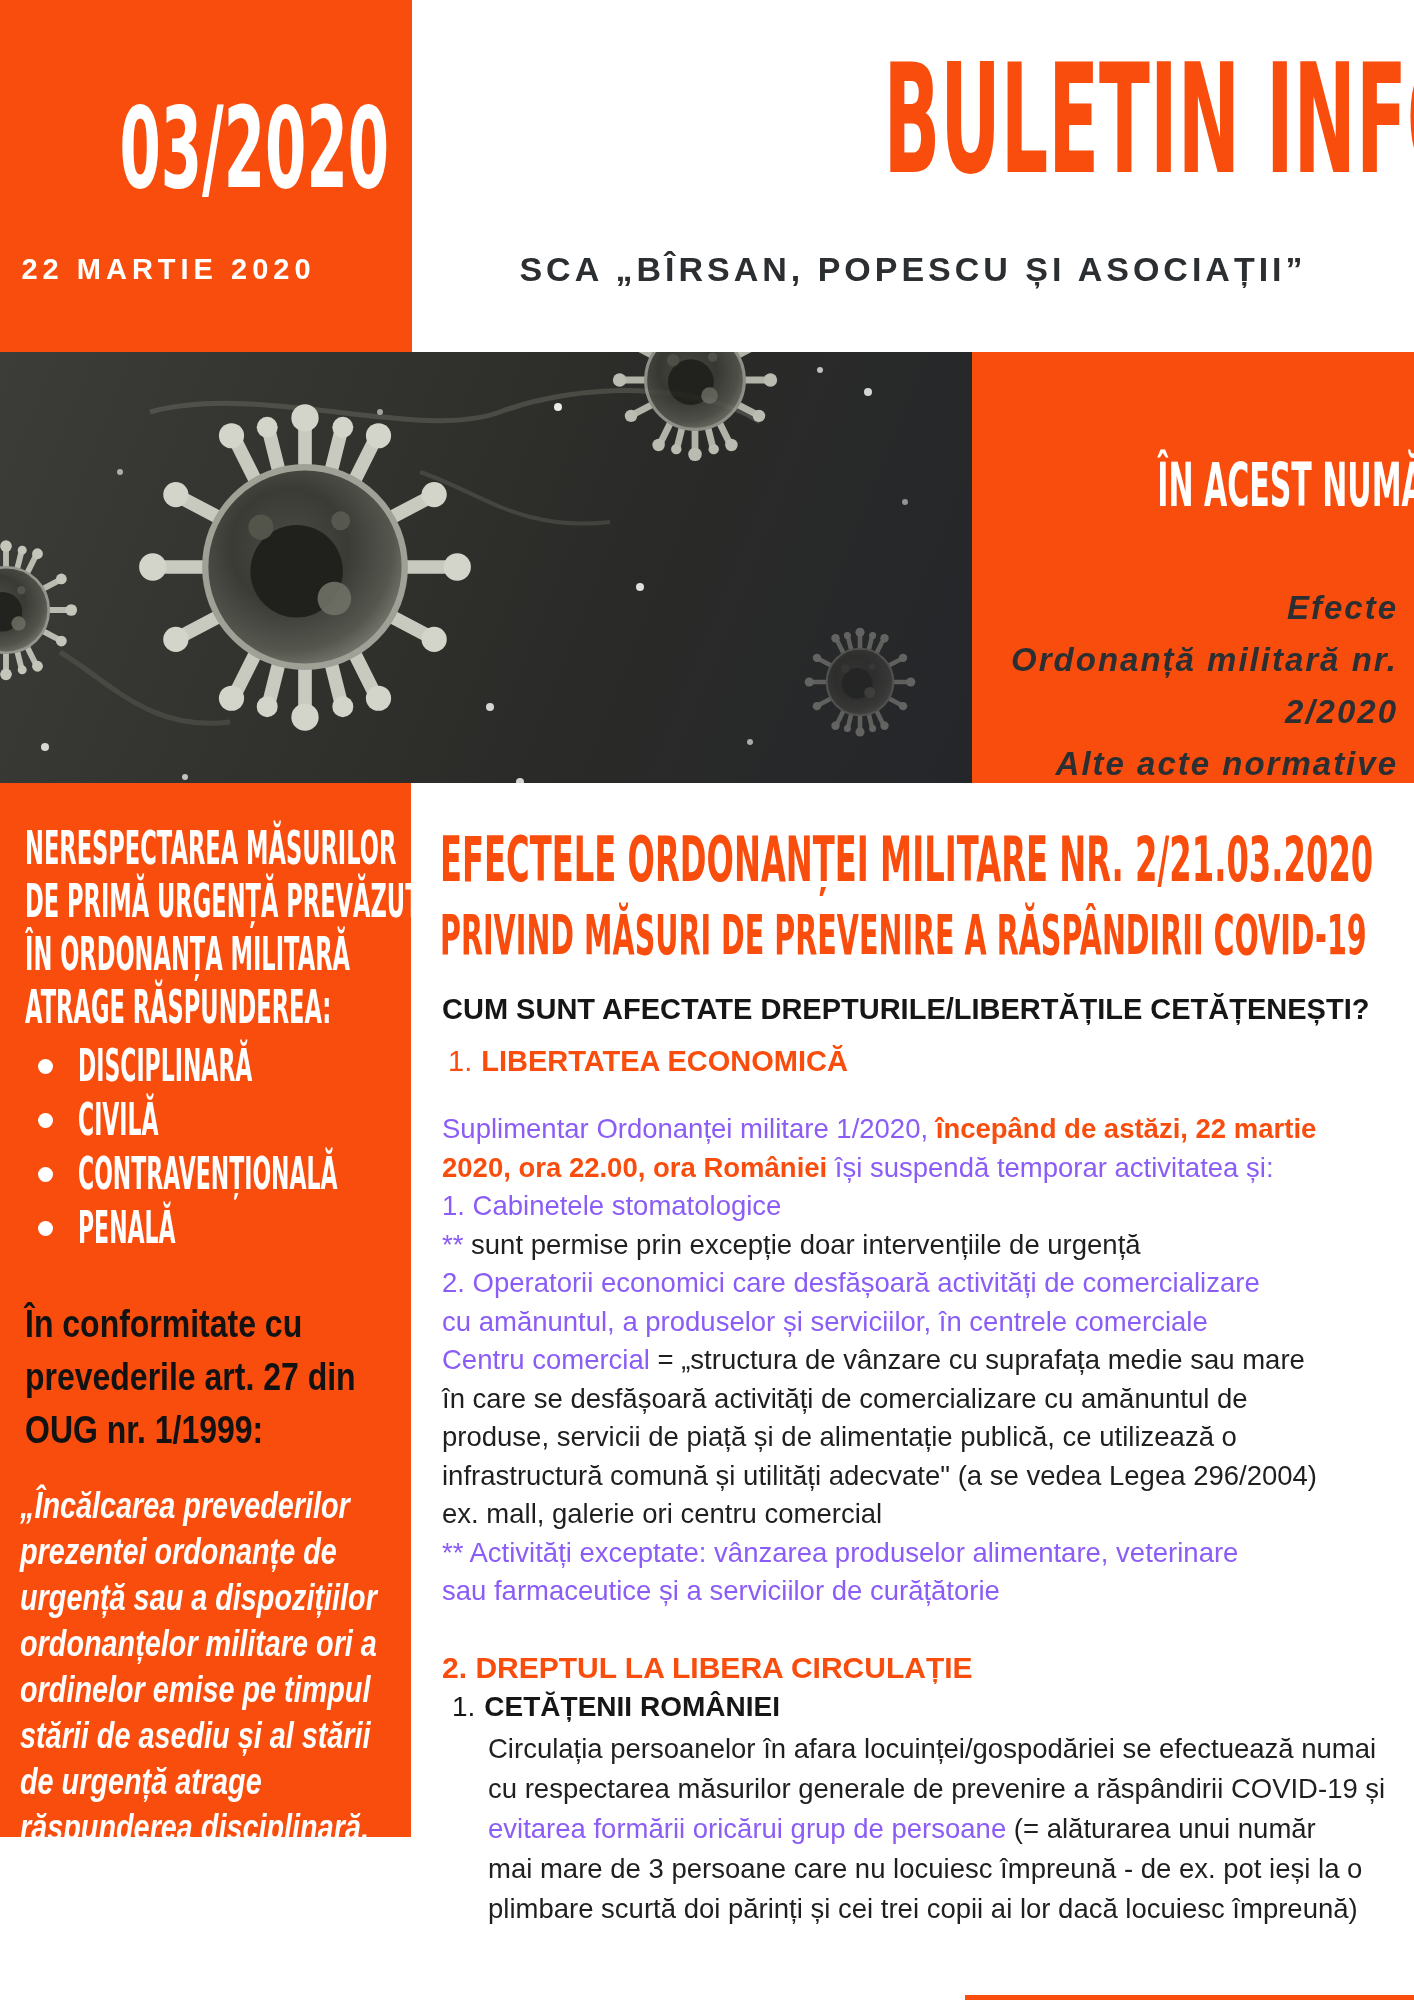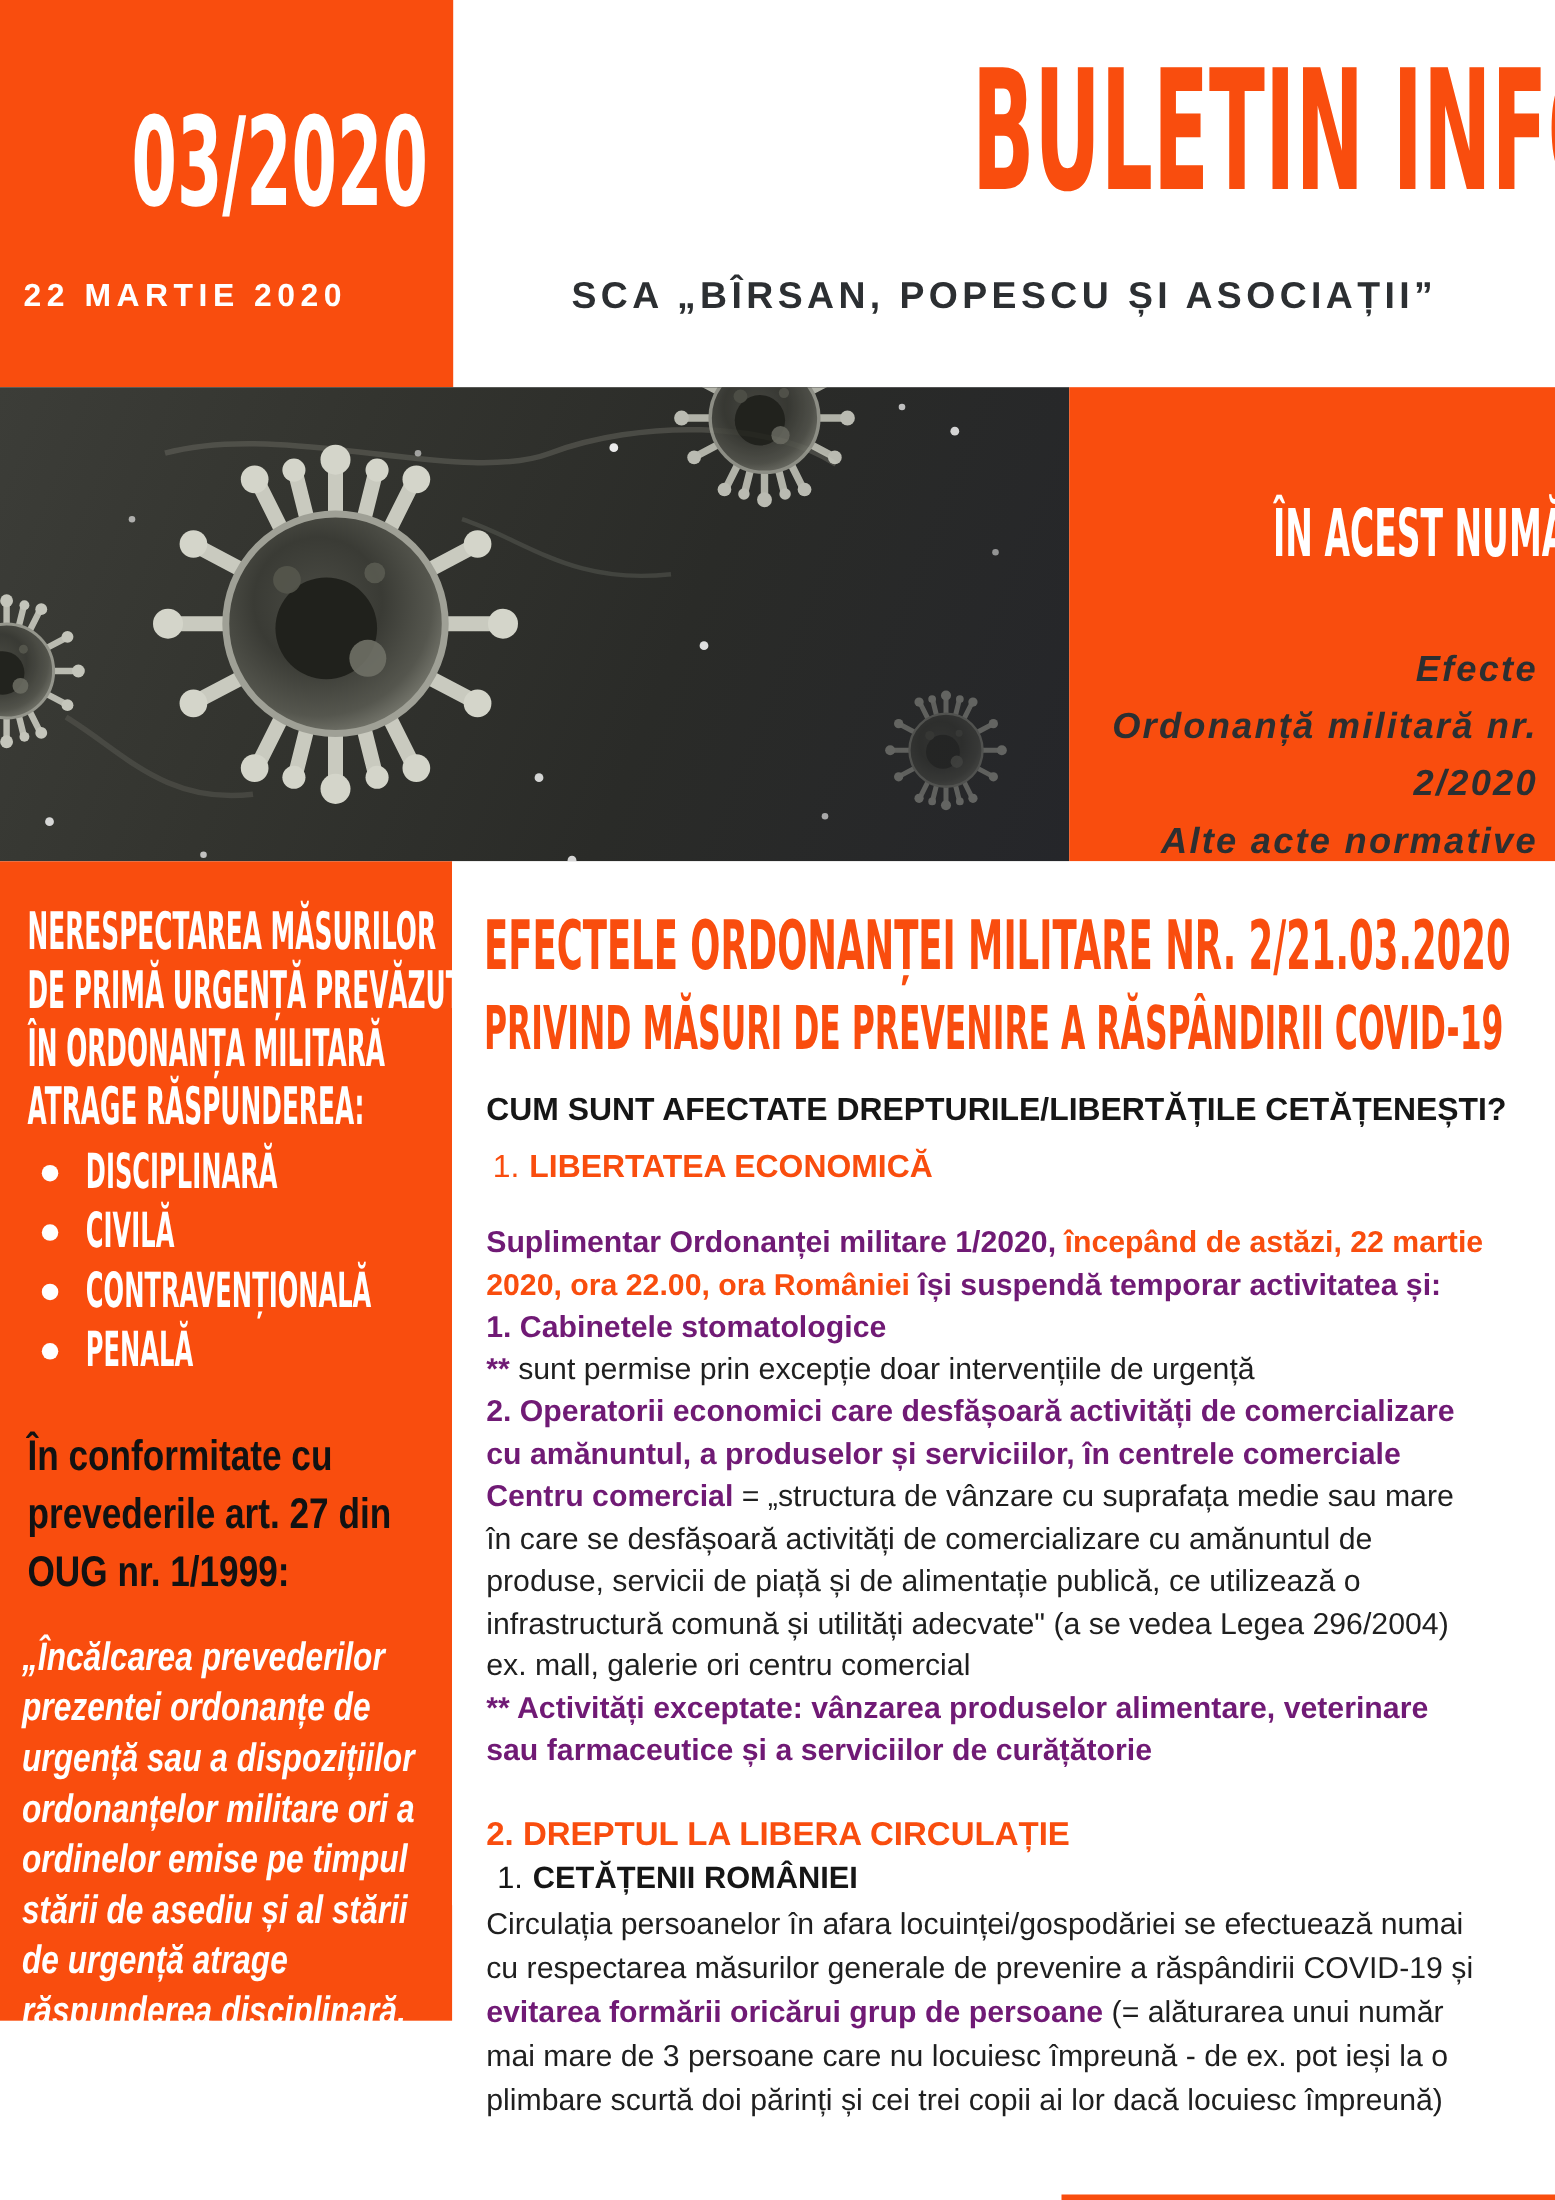--- a/index.html
+++ b/index.html
@@ -59,23 +59,23 @@
        font-family:"DejaVu Sans",sans-serif;font-weight:bold;font-size:55px;line-height:60px;}
   .question{position:absolute;left:31px;top:210px;color:#161616;font-weight:bold;font-size:29px;}
   .sec1{position:absolute;left:37px;top:262px;color:var(--orange);font-size:29px;}
   .sec-num{font-weight:normal;}
   .sec-ttl{font-weight:bold;margin-left:9px;}
   .para{position:absolute;left:31px;color:#1f1f1f;}
   .para1{top:327px;}
   .para1 .t-line{height:38.5px;font-size:27.5px;line-height:38.5px;}
   .sec2{position:absolute;left:31px;top:868px;color:var(--orange);font-size:30px;font-weight:bold;}
   .sec2sub{position:absolute;left:41px;top:908px;color:#161616;font-size:28px;}
-  .para2{top:946px;}
+  .para2{top:946px;margin-left:46px;}
   .para2 .t-line{height:40px;font-size:27.5px;line-height:40px;}
-  .run-b{font-weight:bold;color:#701a75;}
+  .run-b{font-weight:normal;color:#8b5cf6;}
   .run-r{font-weight:normal;color:#1f1f1f;}
   .run-o{font-weight:bold;color:var(--orange);}
 
   .bottom-strip{left:965px;top:1995px;width:449px;height:5px;background:var(--orange);}
 </style>
 </head>
 <body>
 
 <div class="page" style="--orange:#F94D0E;">
 

